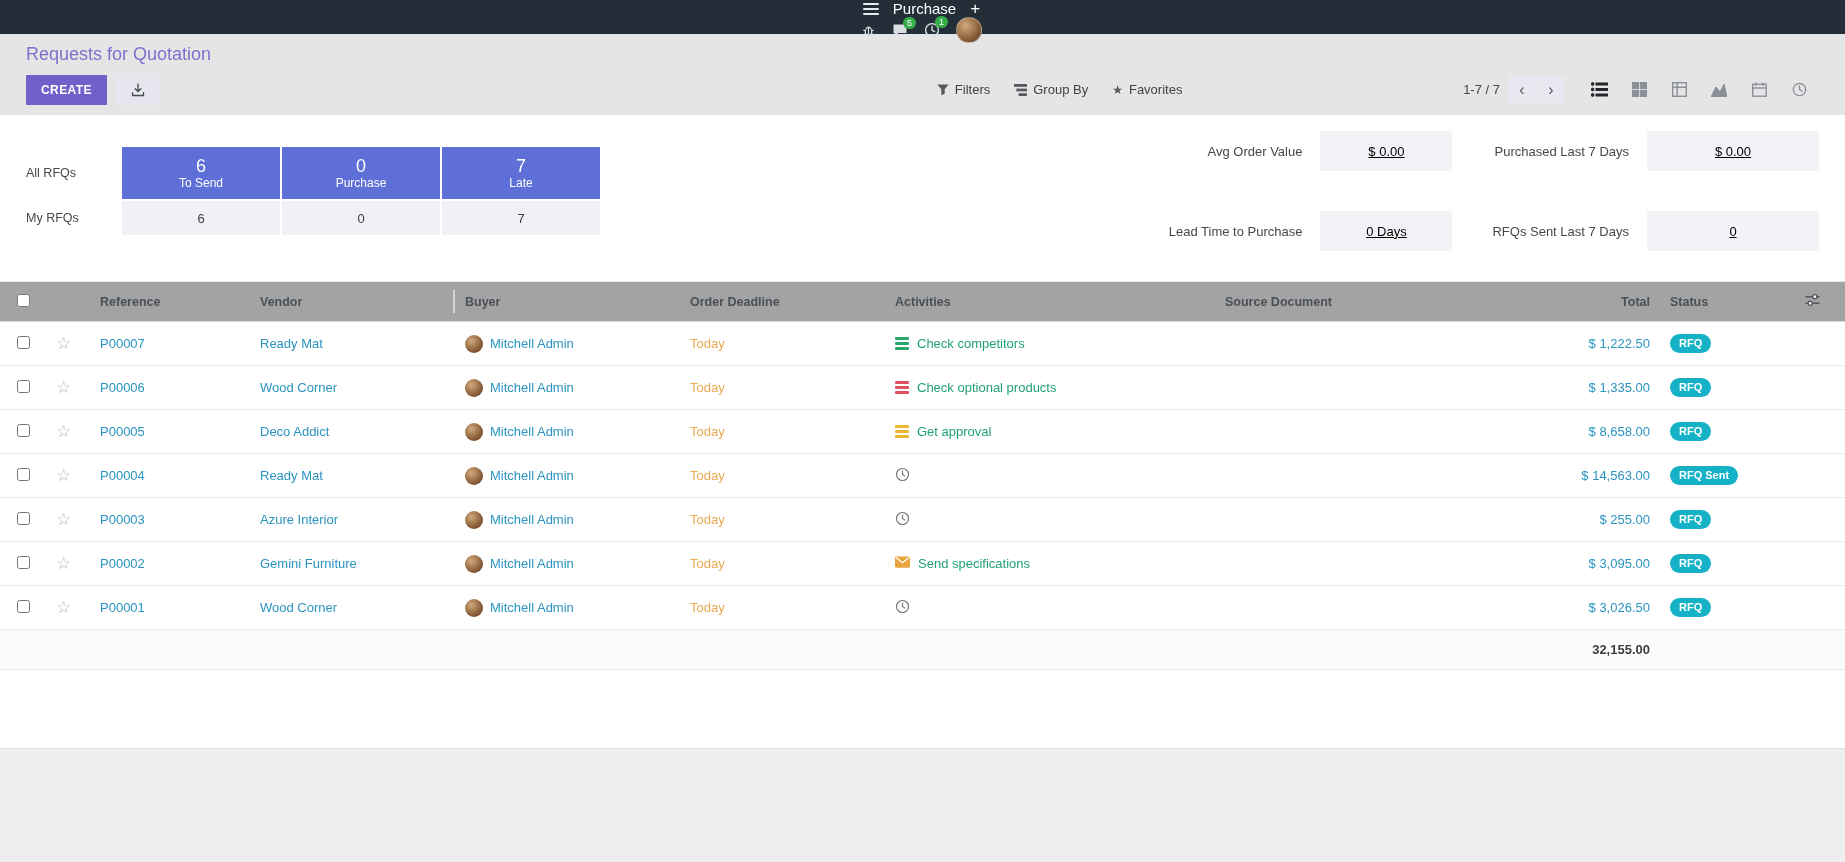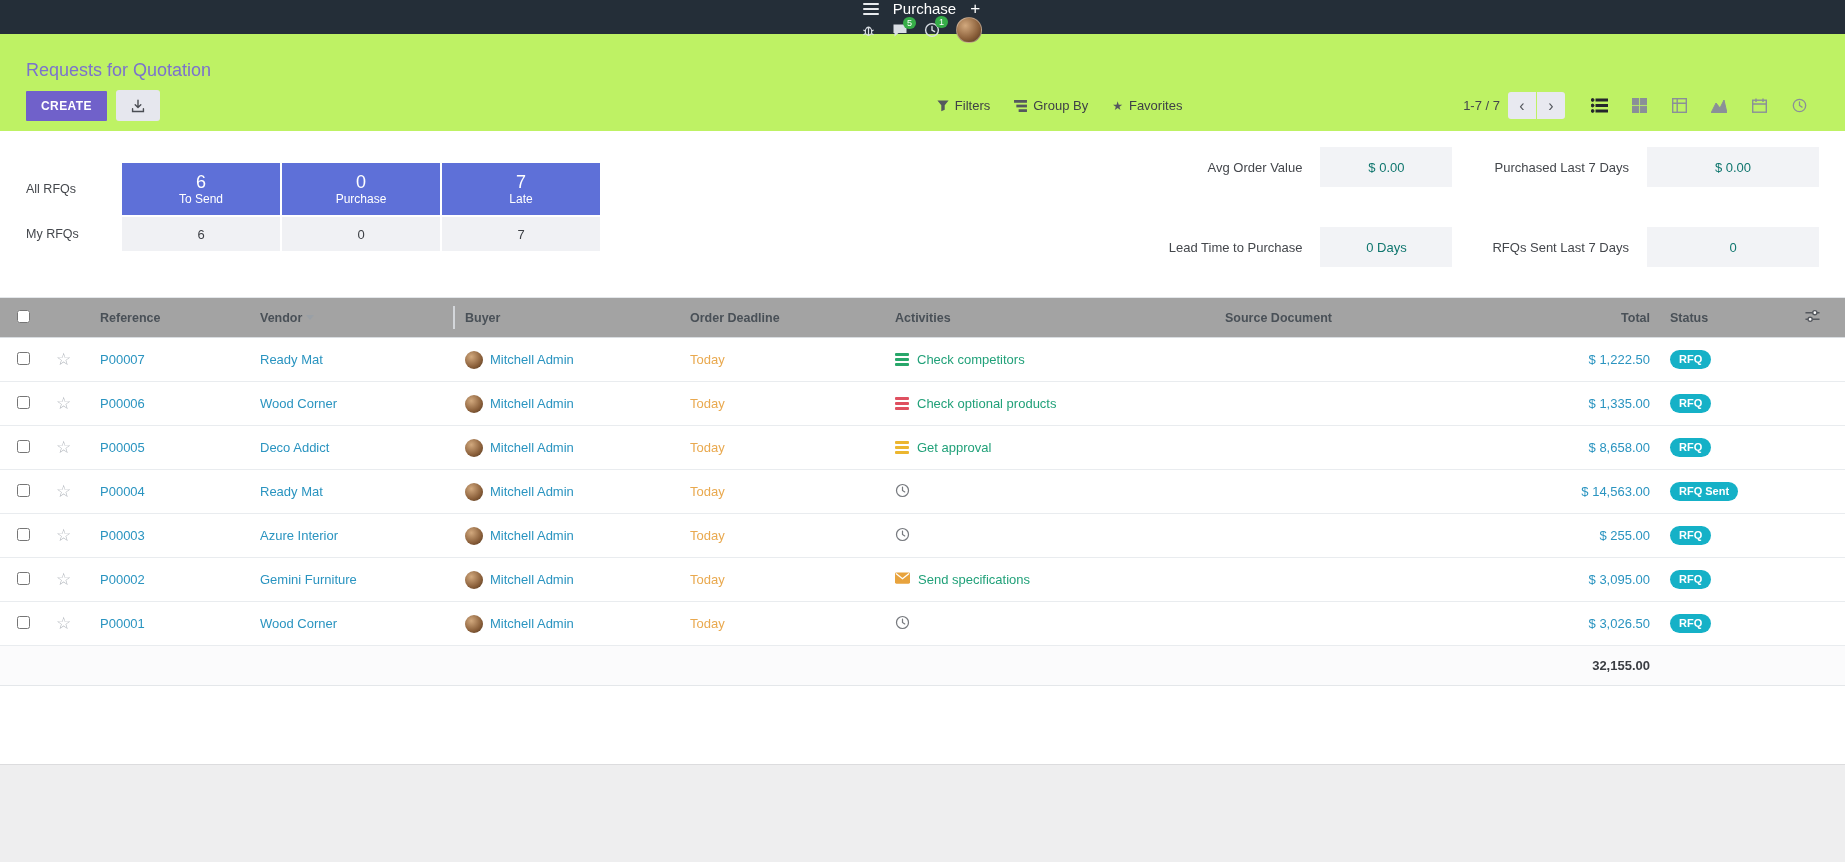--- a/index.html
+++ b/index.html
@@ -12,21 +12,21 @@
   .burger { display:inline-flex; flex-direction:column; gap:3px; cursor:pointer; }
   .burger i { display:block; width:16px; height:2px; background:#e8ebee; border-radius:1px; }
   .app-title { color:#fff; font-size:15px; }
   .plus { color:#fff; font-size:17px; line-height:1; cursor:pointer; }
   .topbar-right { display:flex; align-items:center; gap:16px; }
   .tb-icon { position:relative; display:inline-flex; align-items:center; cursor:pointer; }
   .tb-badge { position:absolute; top:-6px; right:-8px; background:#36ad48; color:#fff; font-size:9px; line-height:12px; min-width:13px; text-align:center; border-radius:7px; padding:0 3px; }
   .avatar { width:26px; height:26px; border-radius:50%; background:radial-gradient(circle at 35% 32%, #d2a97e, #8a5f3a 55%, #4e3категория20 100%); background:radial-gradient(circle at 35% 32%, #d2a97e, #8a5f3a 60%, #4a3019 100%); border:1px solid rgba(255,255,255,.35); cursor:pointer; }
 
   
-  .control-panel { padding:20px 26px 10px; background:#bef264; }
+  .control-panel { padding:4px 26px 10px; background:#e5e5e5; }
   .cp-row1 { display:flex; align-items:flex-start; justify-content:space-between; }
   .page-title { font-size:18px; font-weight:400; color:#7b72cc; padding-top:6px; }
   .search-box { position:relative; width:49.2%; }
   .search-box input { width:100%; height:30px; border:1px solid #c5c9d4; border-radius:2px; padding:0 30px 0 9px; font-size:13px; font-family:inherit; color:#333; outline:none; }
   .search-box input::placeholder { color:#b4b8c2; }
   .search-glass { position:absolute; right:8px; top:7px; }
   .cp-row2 { display:flex; align-items:center; justify-content:space-between; margin-top:9px; }
   .cp-left { display:flex; align-items:center; gap:9px; }
   .btn-create { background:#7061ca; color:#fff; border:none; border-radius:1px; font-size:12px; font-weight:700; letter-spacing:.4px; padding:8px 15px; cursor:pointer; font-family:inherit; }
   .btn-export { background:#e6e7ee; border:none; border-radius:3px; width:44px; height:31px; display:inline-flex; align-items:center; justify-content:center; cursor:pointer; }
@@ -49,21 +49,21 @@
   .dashboard { padding:16px 26px 20px; display:flex; align-items:center; justify-content:space-between; background:#fff; }
   .dash-left { display:grid; grid-template-columns:94px 158px 158px 158px; column-gap:2px; row-gap:2px; }
   .dash-row-label { display:flex; align-items:center; font-size:12.5px; color:#44474c; }
   .kpi-blue { background:#5e70d8; color:#fff; height:52px; display:flex; flex-direction:column; align-items:center; justify-content:center; cursor:pointer; border:none; font-family:inherit; }
   .kpi-blue .kpi-count { font-size:18px; line-height:20px; }
   .kpi-blue .kpi-label { font-size:12px; line-height:15px; }
   .kpi-gray { background:#f0f1f4; color:#3c3f44; height:34px; display:flex; align-items:center; justify-content:center; font-size:13px; cursor:pointer; border:none; font-family:inherit; }
   .dash-right { display:grid; grid-template-columns:auto auto; column-gap:64px; row-gap:10px;gap:40px; }
   .stat { display:flex; align-items:center; justify-content:flex-end; gap:18px; }
   .stat-label { color:#44474c; font-size:13px; white-space:nowrap; }
-  .stat-box { background:#f2f3f6; height:40px; display:flex; align-items:center; justify-content:center; font-size:13px; color:#0f766e; }
+  .stat-box { background:#f2f3f6; height:40px; display:flex; align-items:center; justify-content:center; font-size:13px; color:#000000;text-decoration:underline; }
   .w-130 { width:132px; } .w-172 { width:172px; }
 
   
   table.list { width:100%; border-collapse:collapse; table-layout:fixed; margin-top:10px; }
   .c-check{width:46px;} .c-star{width:44px;} .c-ref{width:160px;} .c-vendor{width:205px;}
   .c-buyer{width:225px;} .c-deadline{width:205px;} .c-activity{width:330px;}
   .c-source{width:auto;} .c-total{width:165px;} .c-status{width:135px;} .c-set{width:50px;}
   thead th { height:40px; text-align:left; font-size:12.5px; font-weight:700; color:#495057; padding:0 10px; border-top:1px solid #e4e7ea; border-bottom:1px solid #d9dde1; background:#a3a3a3; position:relative; }
   thead th.c-check, tbody td.c-check { text-align:center; padding:0; }
   tbody td { height:44px; padding:0 10px; border-bottom:1px solid #e9ecef; font-size:13px; vertical-align:middle; background:#fff; }

